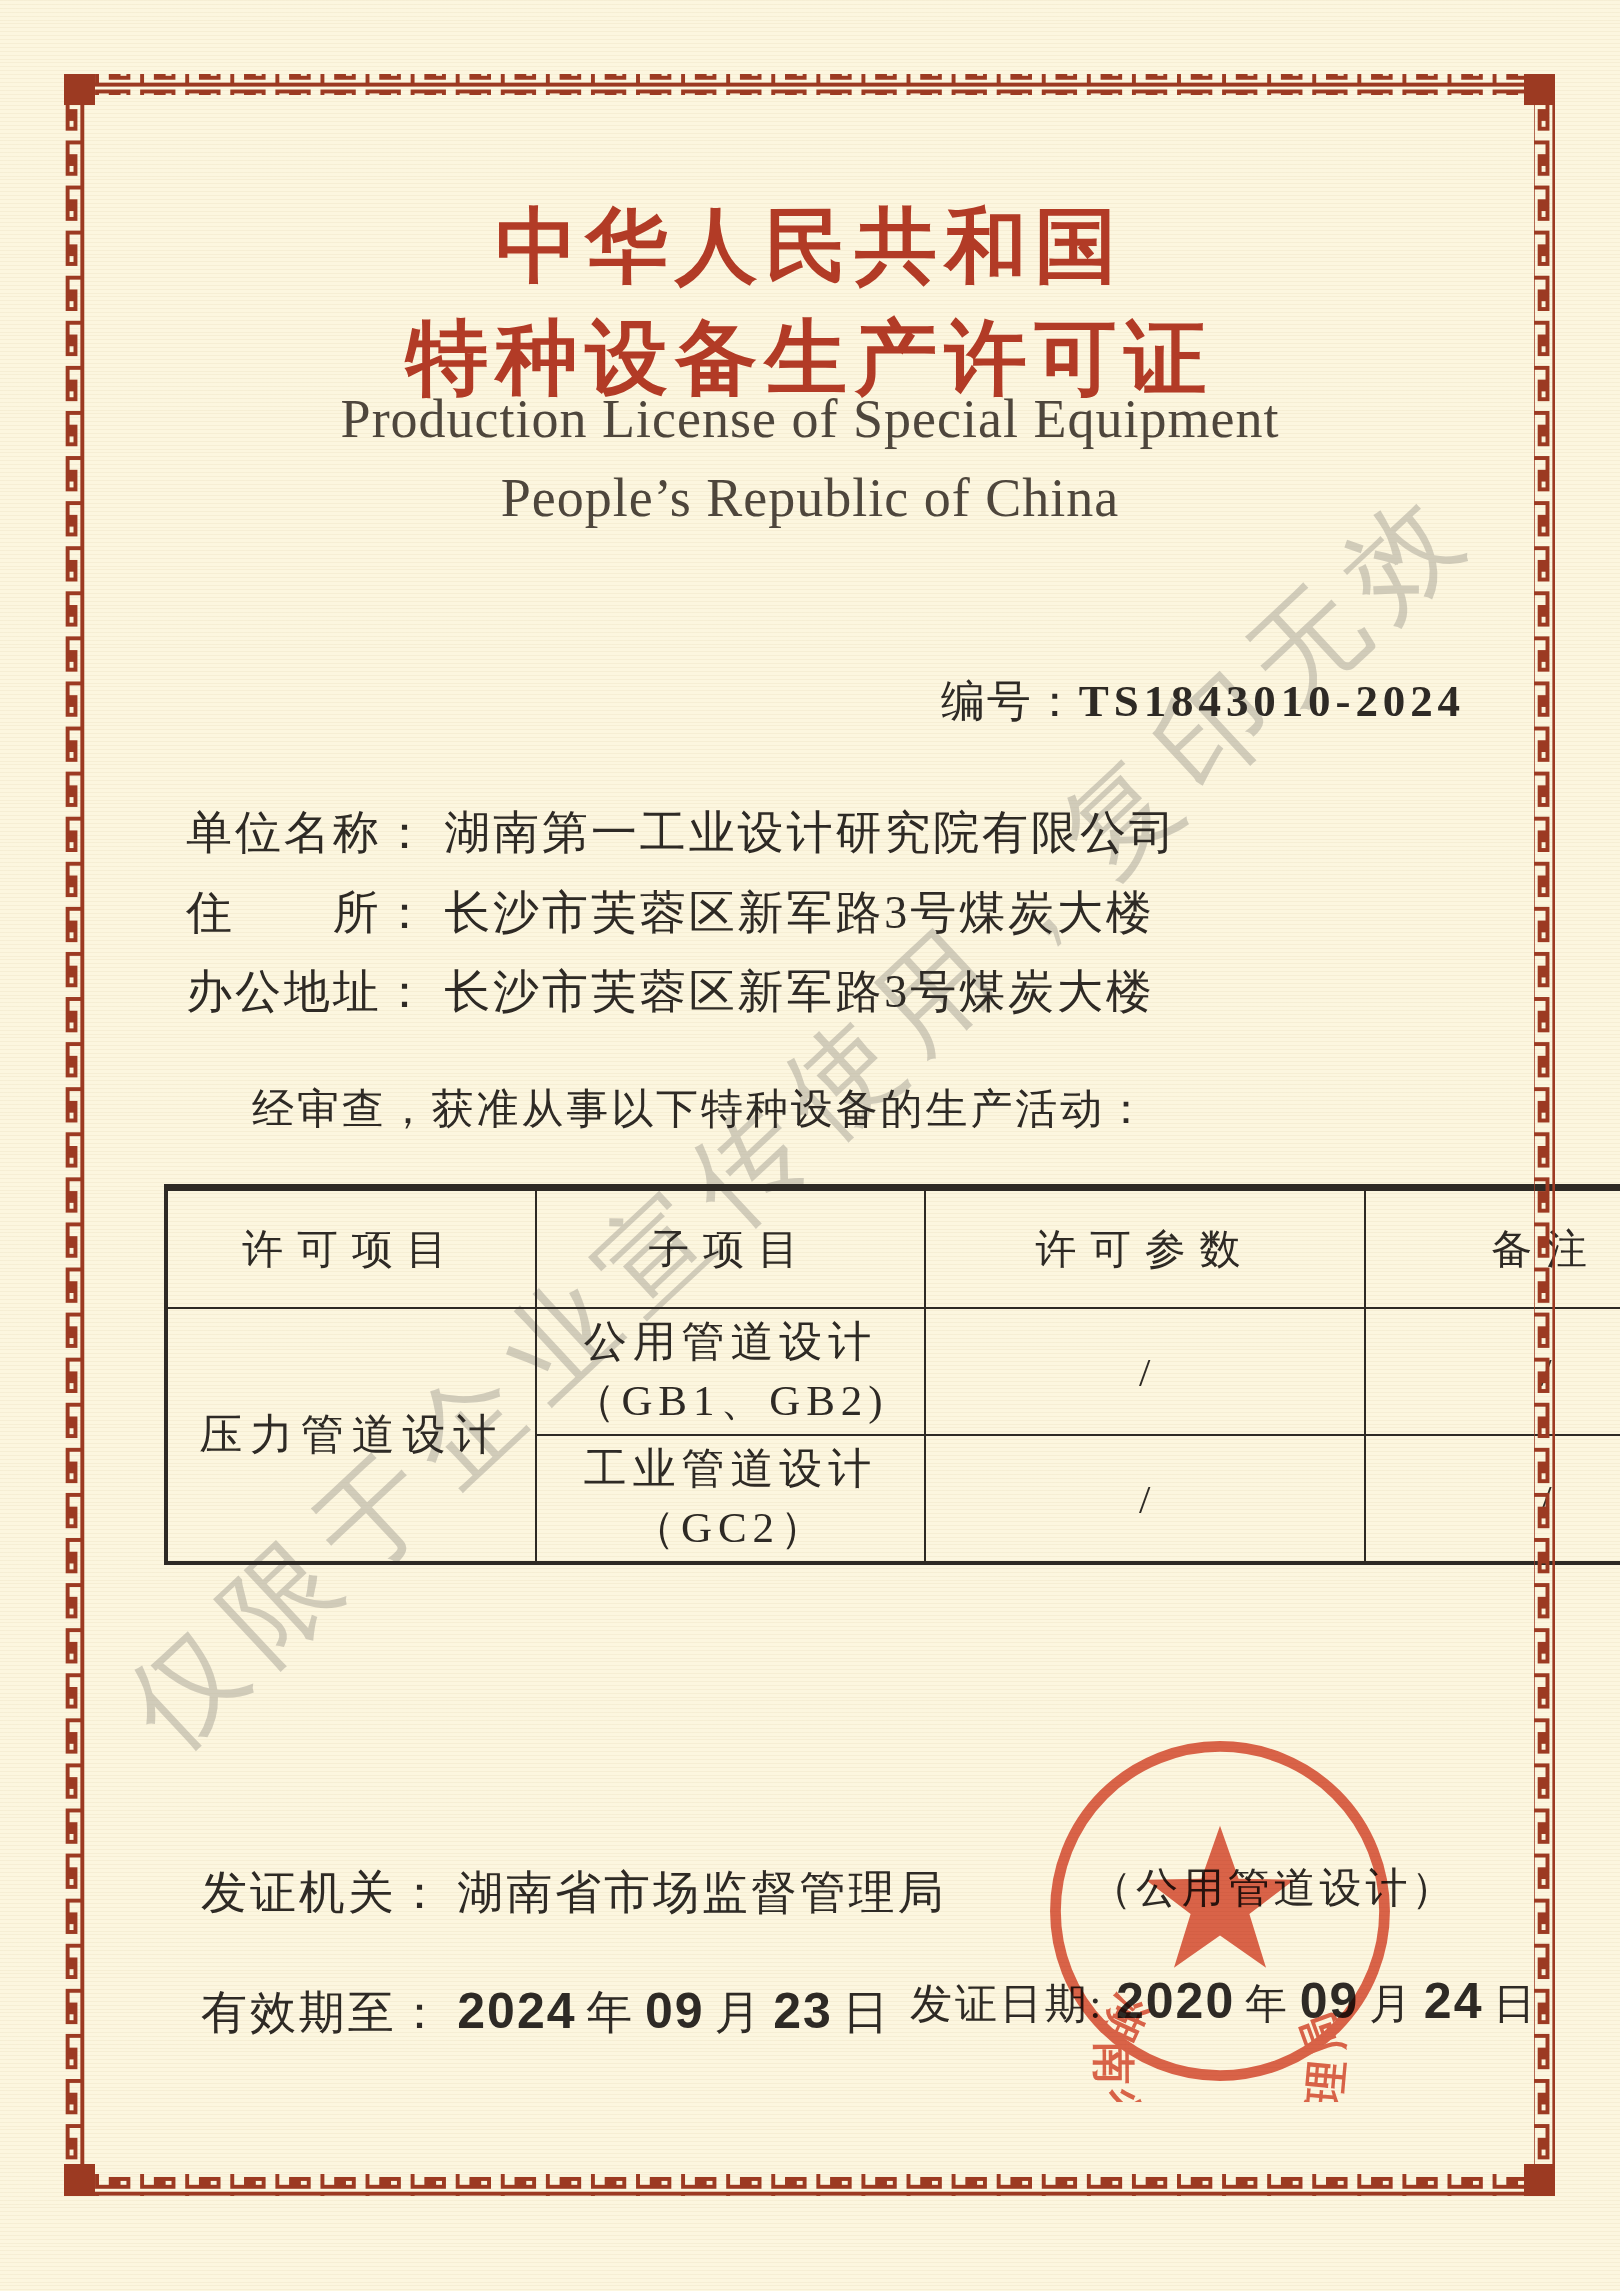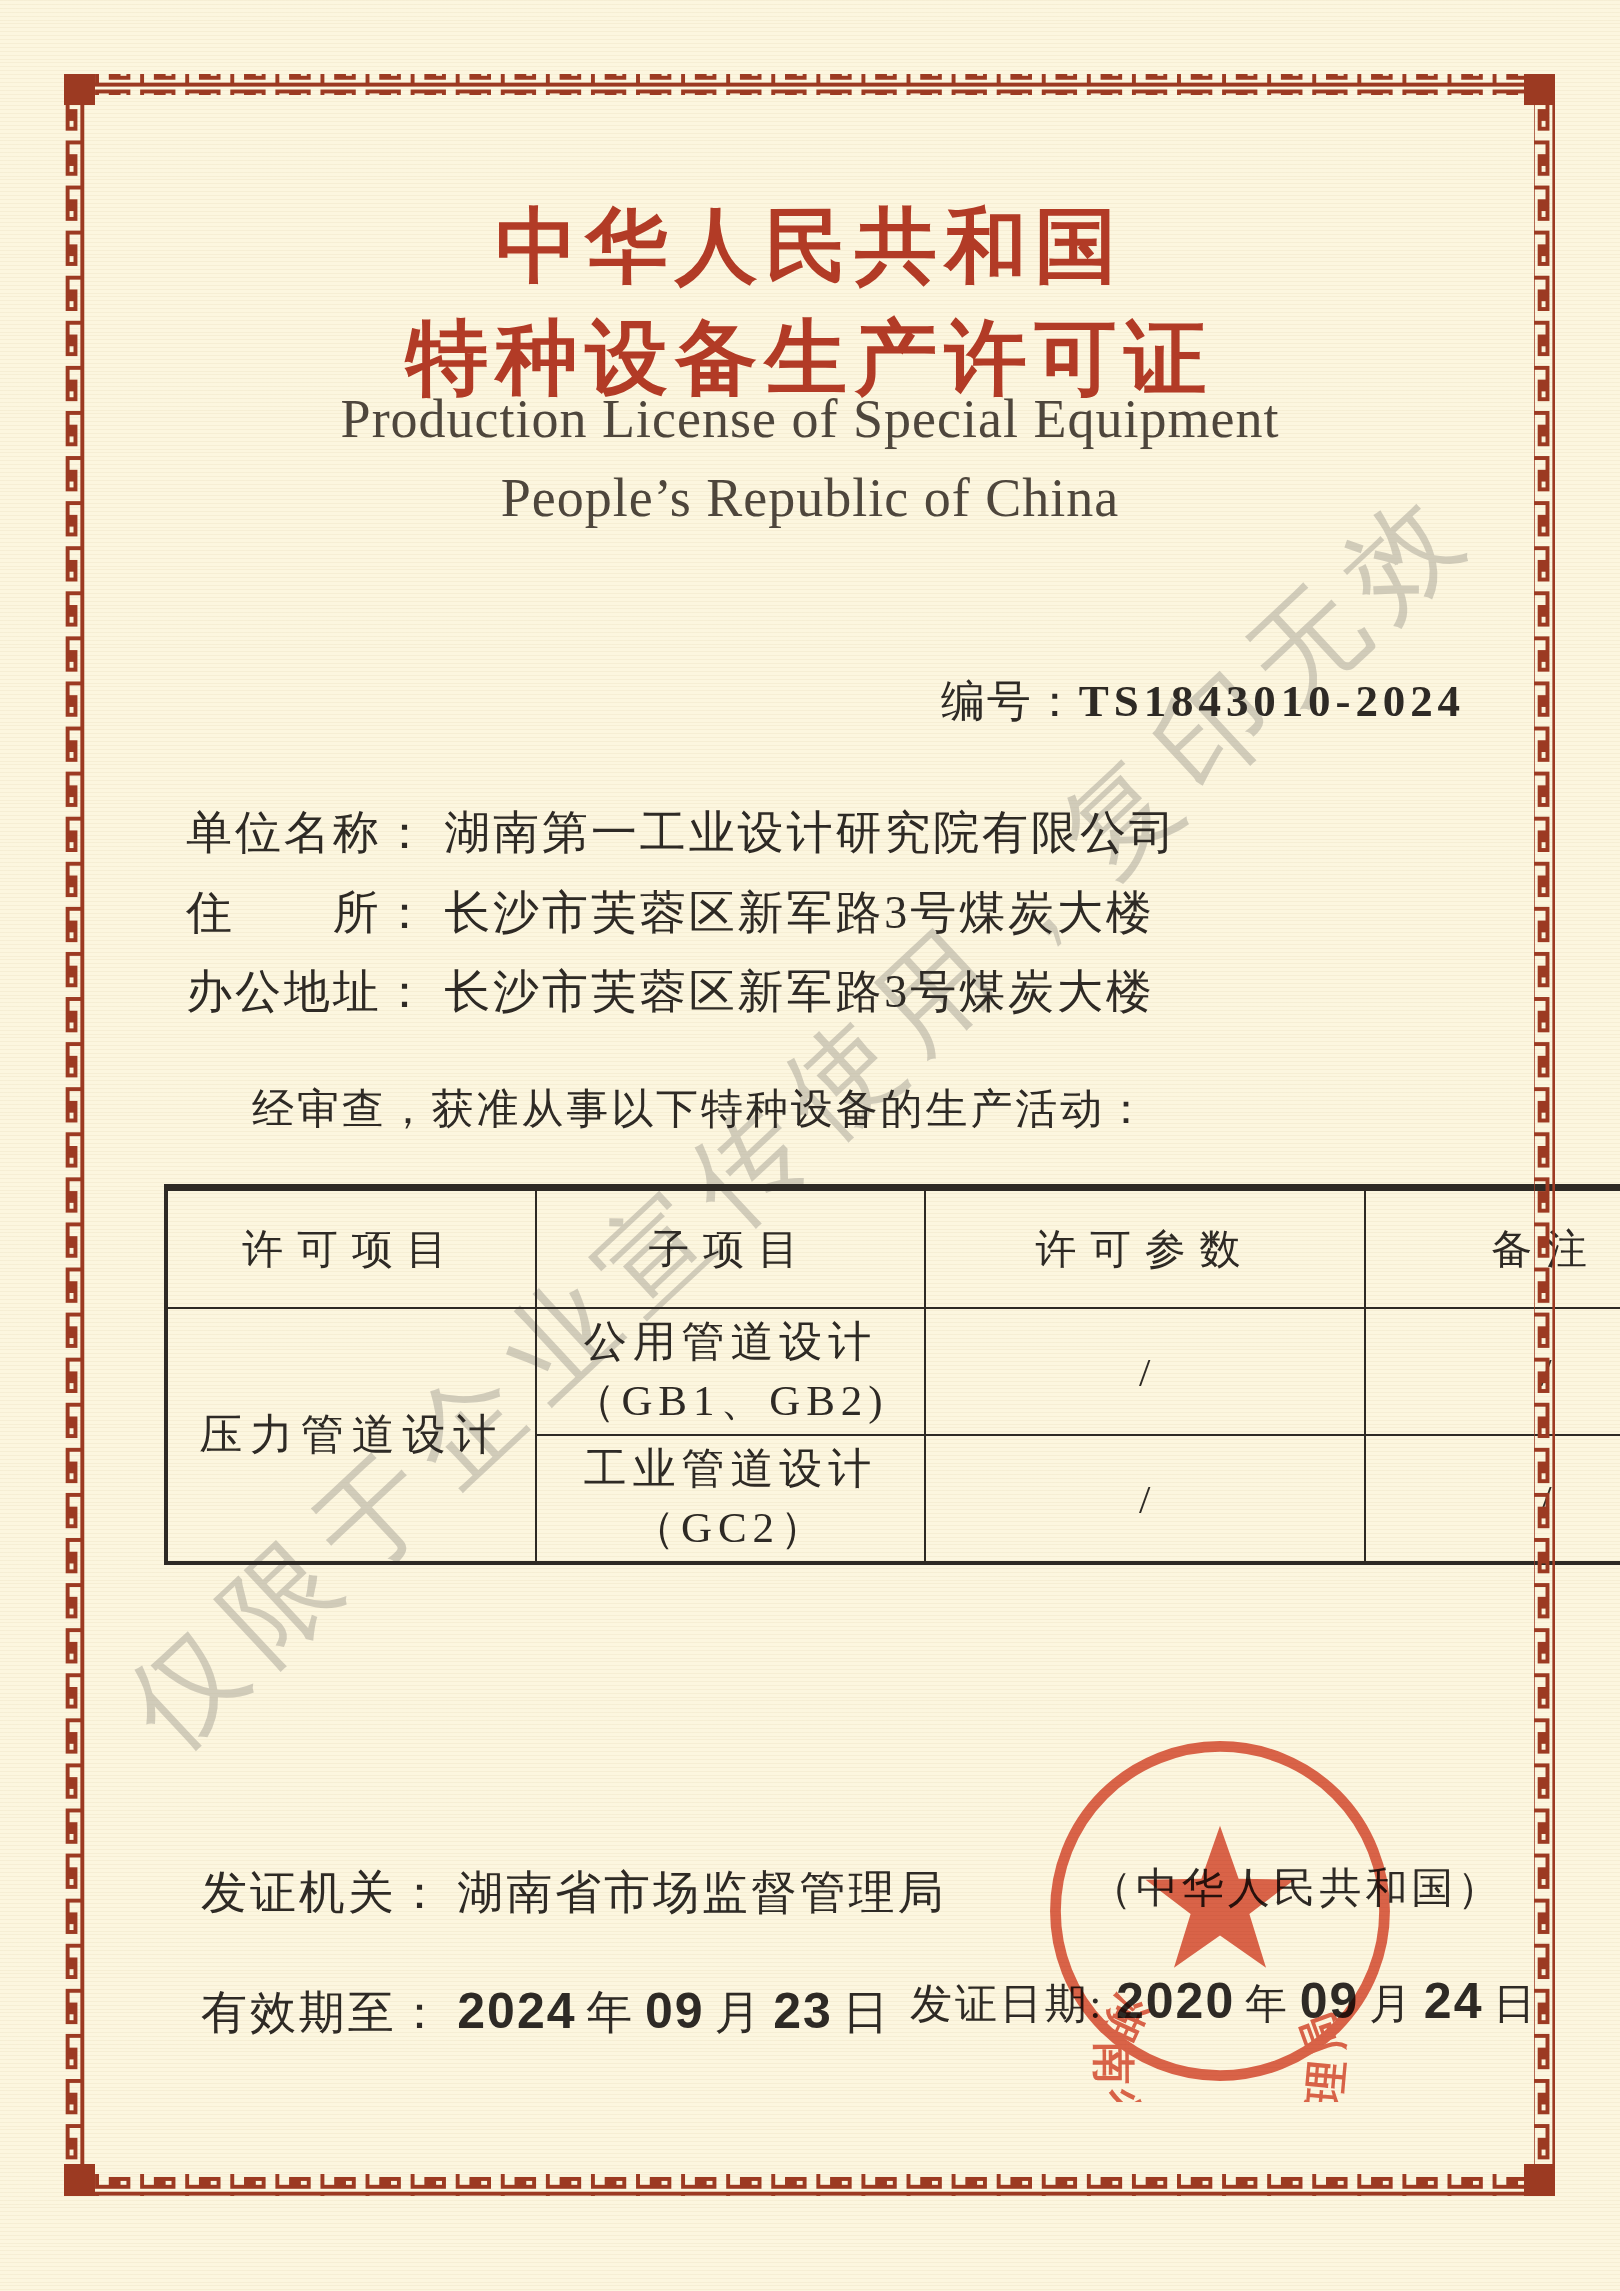--- a/index.html
+++ b/index.html
@@ -162,21 +162,21 @@
     </table>
 
   <div class="abs footer-row" style="left:201px;top:1862px;">
     <span class="lbl">发证机关：</span><span>湖南省市场监督管理局</span>
   </div>
 
   <div class="abs footer-row" style="left:201px;top:1982px;">
     <span class="lbl">有效期至：</span><span class="num">2024</span><span class="unit">年</span><span class="num">09</span><span class="unit">月</span><span class="num">23</span><span class="unit">日</span>
   </div>
 
-  <div class="abs seal-caption">（中华人民共和国）</div>
+  <div class="abs seal-caption">（公用管道设计）</div>
 
   <div class="abs footer-row issue-date">
     <span class="lbl">发证日期:</span><span class="num">2020</span><span class="unit">年</span><span class="num">09</span><span class="unit">月</span><span class="num">24</span><span class="unit">日</span>
   </div>
 
   <svg class="seal" width="382" height="382" viewBox="0 0 390 390">
     <defs>
       <path id="sealArc" d="M 100 275 A 124 124 0 1 0 290 275" fill="none"></path>
     </defs>
     <circle cx="195" cy="195" r="168" fill="none" stroke="#d64b33" stroke-width="11"></circle>

